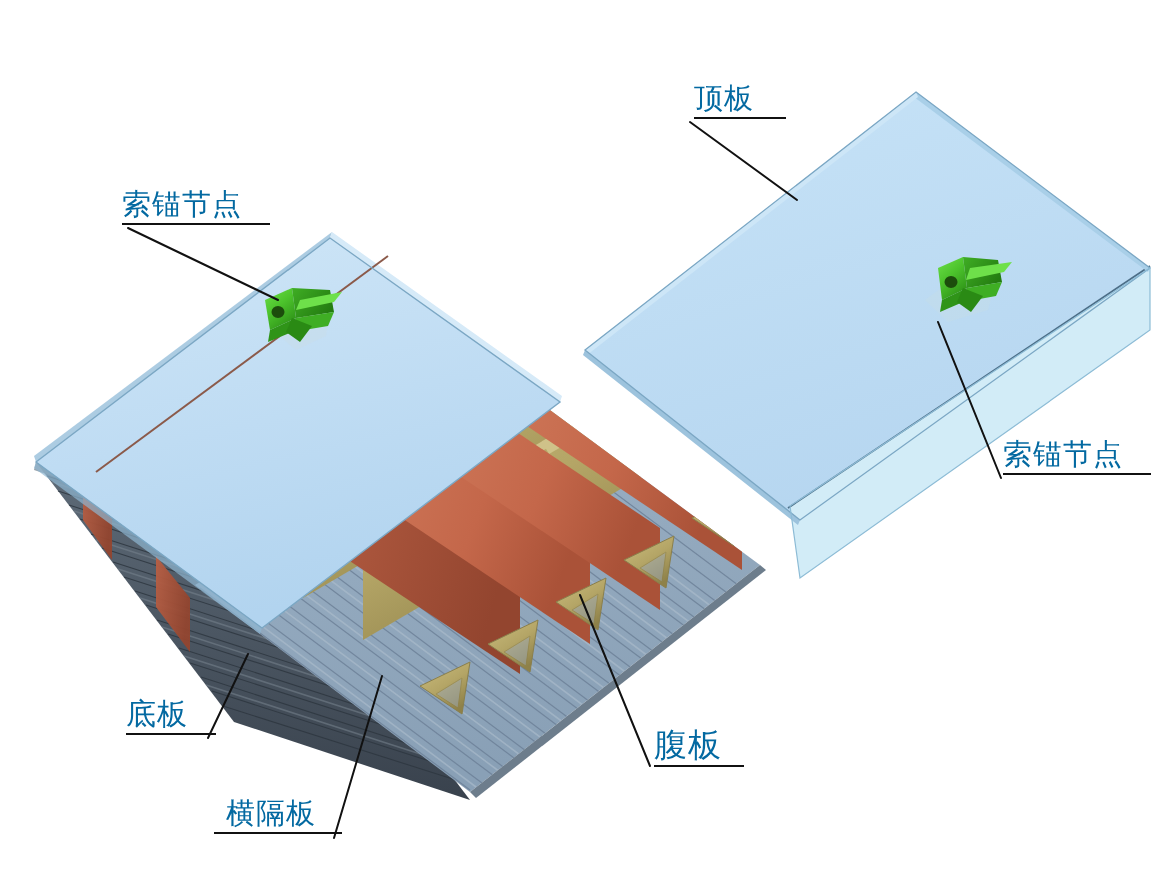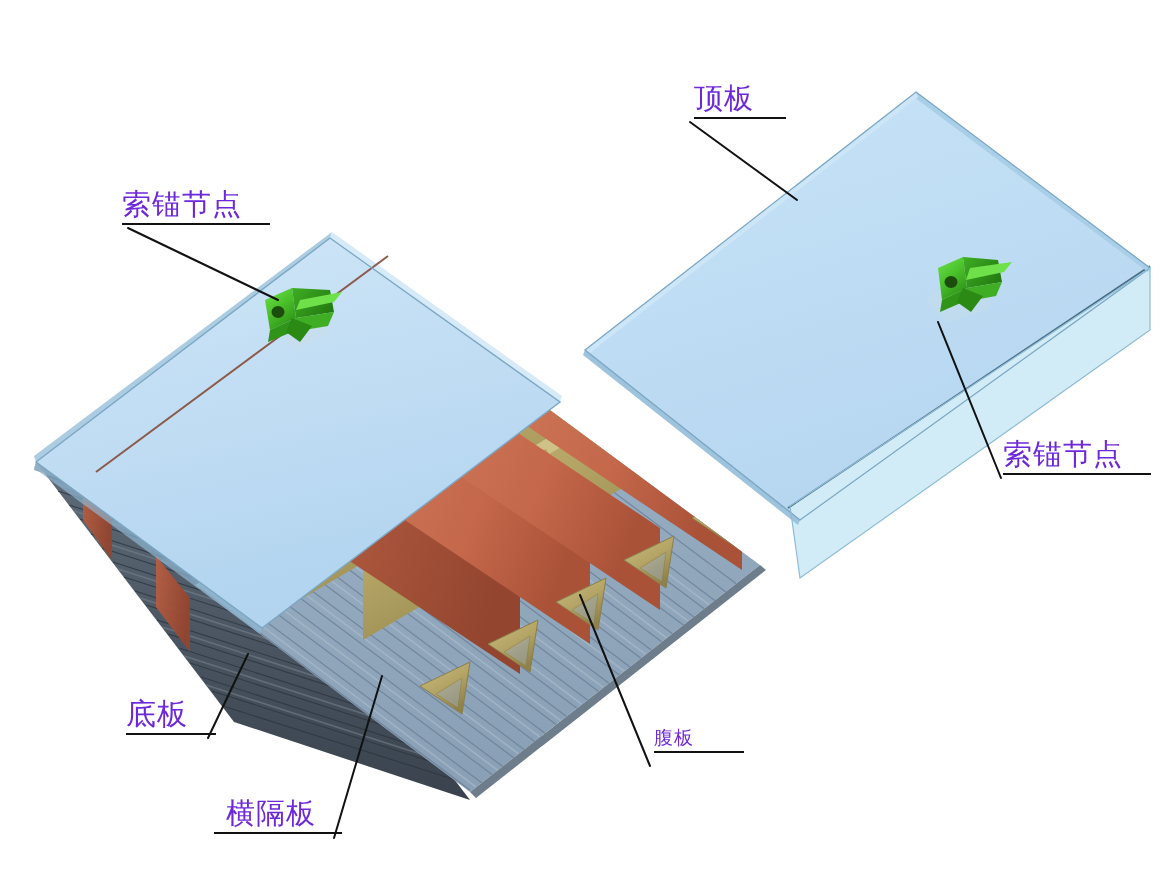--- a/index.html
+++ b/index.html
@@ -1,20 +1,20 @@
 <!DOCTYPE html>
 <html><head>
 <meta charset="utf-8">
 <style>
   html,body{margin:0;padding:0;background:#ffffff;}
   body{width:1171px;height:878px;overflow:hidden;
        font-family:"DejaVu Sans","Liberation Sans",sans-serif;}
   #stage{position:relative;width:1171px;height:878px;background:#fff;}
   #scene{position:absolute;left:0;top:0;width:1171px;height:878px;}
-  .lbl{position:absolute;white-space:nowrap;color:#6d28d9;
+  .lbl{position:absolute;white-space:nowrap;color:#0369a1;
        font-family:"DejaVu Sans","Liberation Sans",sans-serif;
        font-weight:400;letter-spacing:1px;}
   .lbl-txt{display:block;line-height:1;}
   .lbl-rule{display:block;height:0;border-bottom:2.2px solid #111;margin-top:4px;}
 </style>
 </head>
 <body>
 
 <div id="stage">
 
@@ -399,17 +399,17 @@
     <span class="lbl-txt" style="font-size:30px;">底板</span>
     <span class="lbl-rule" style="width:90px;"></span>
   </div>
 
   <div class="lbl" style="left:214px;top:799px;">
     <span class="lbl-txt" style="font-size:29px;margin-left:12px;">横隔板</span>
     <span class="lbl-rule" style="width:128px;"></span>
   </div>
 
   <div class="lbl" style="left:654px;top:728px;">
-    <span class="lbl-txt" style="font-size:19px;">腹板</span>
+    <span class="lbl-txt" style="font-size:33px;">腹板</span>
     <span class="lbl-rule" style="width:90px;"></span>
   </div>
 
 </div>
 
 </body></html>

